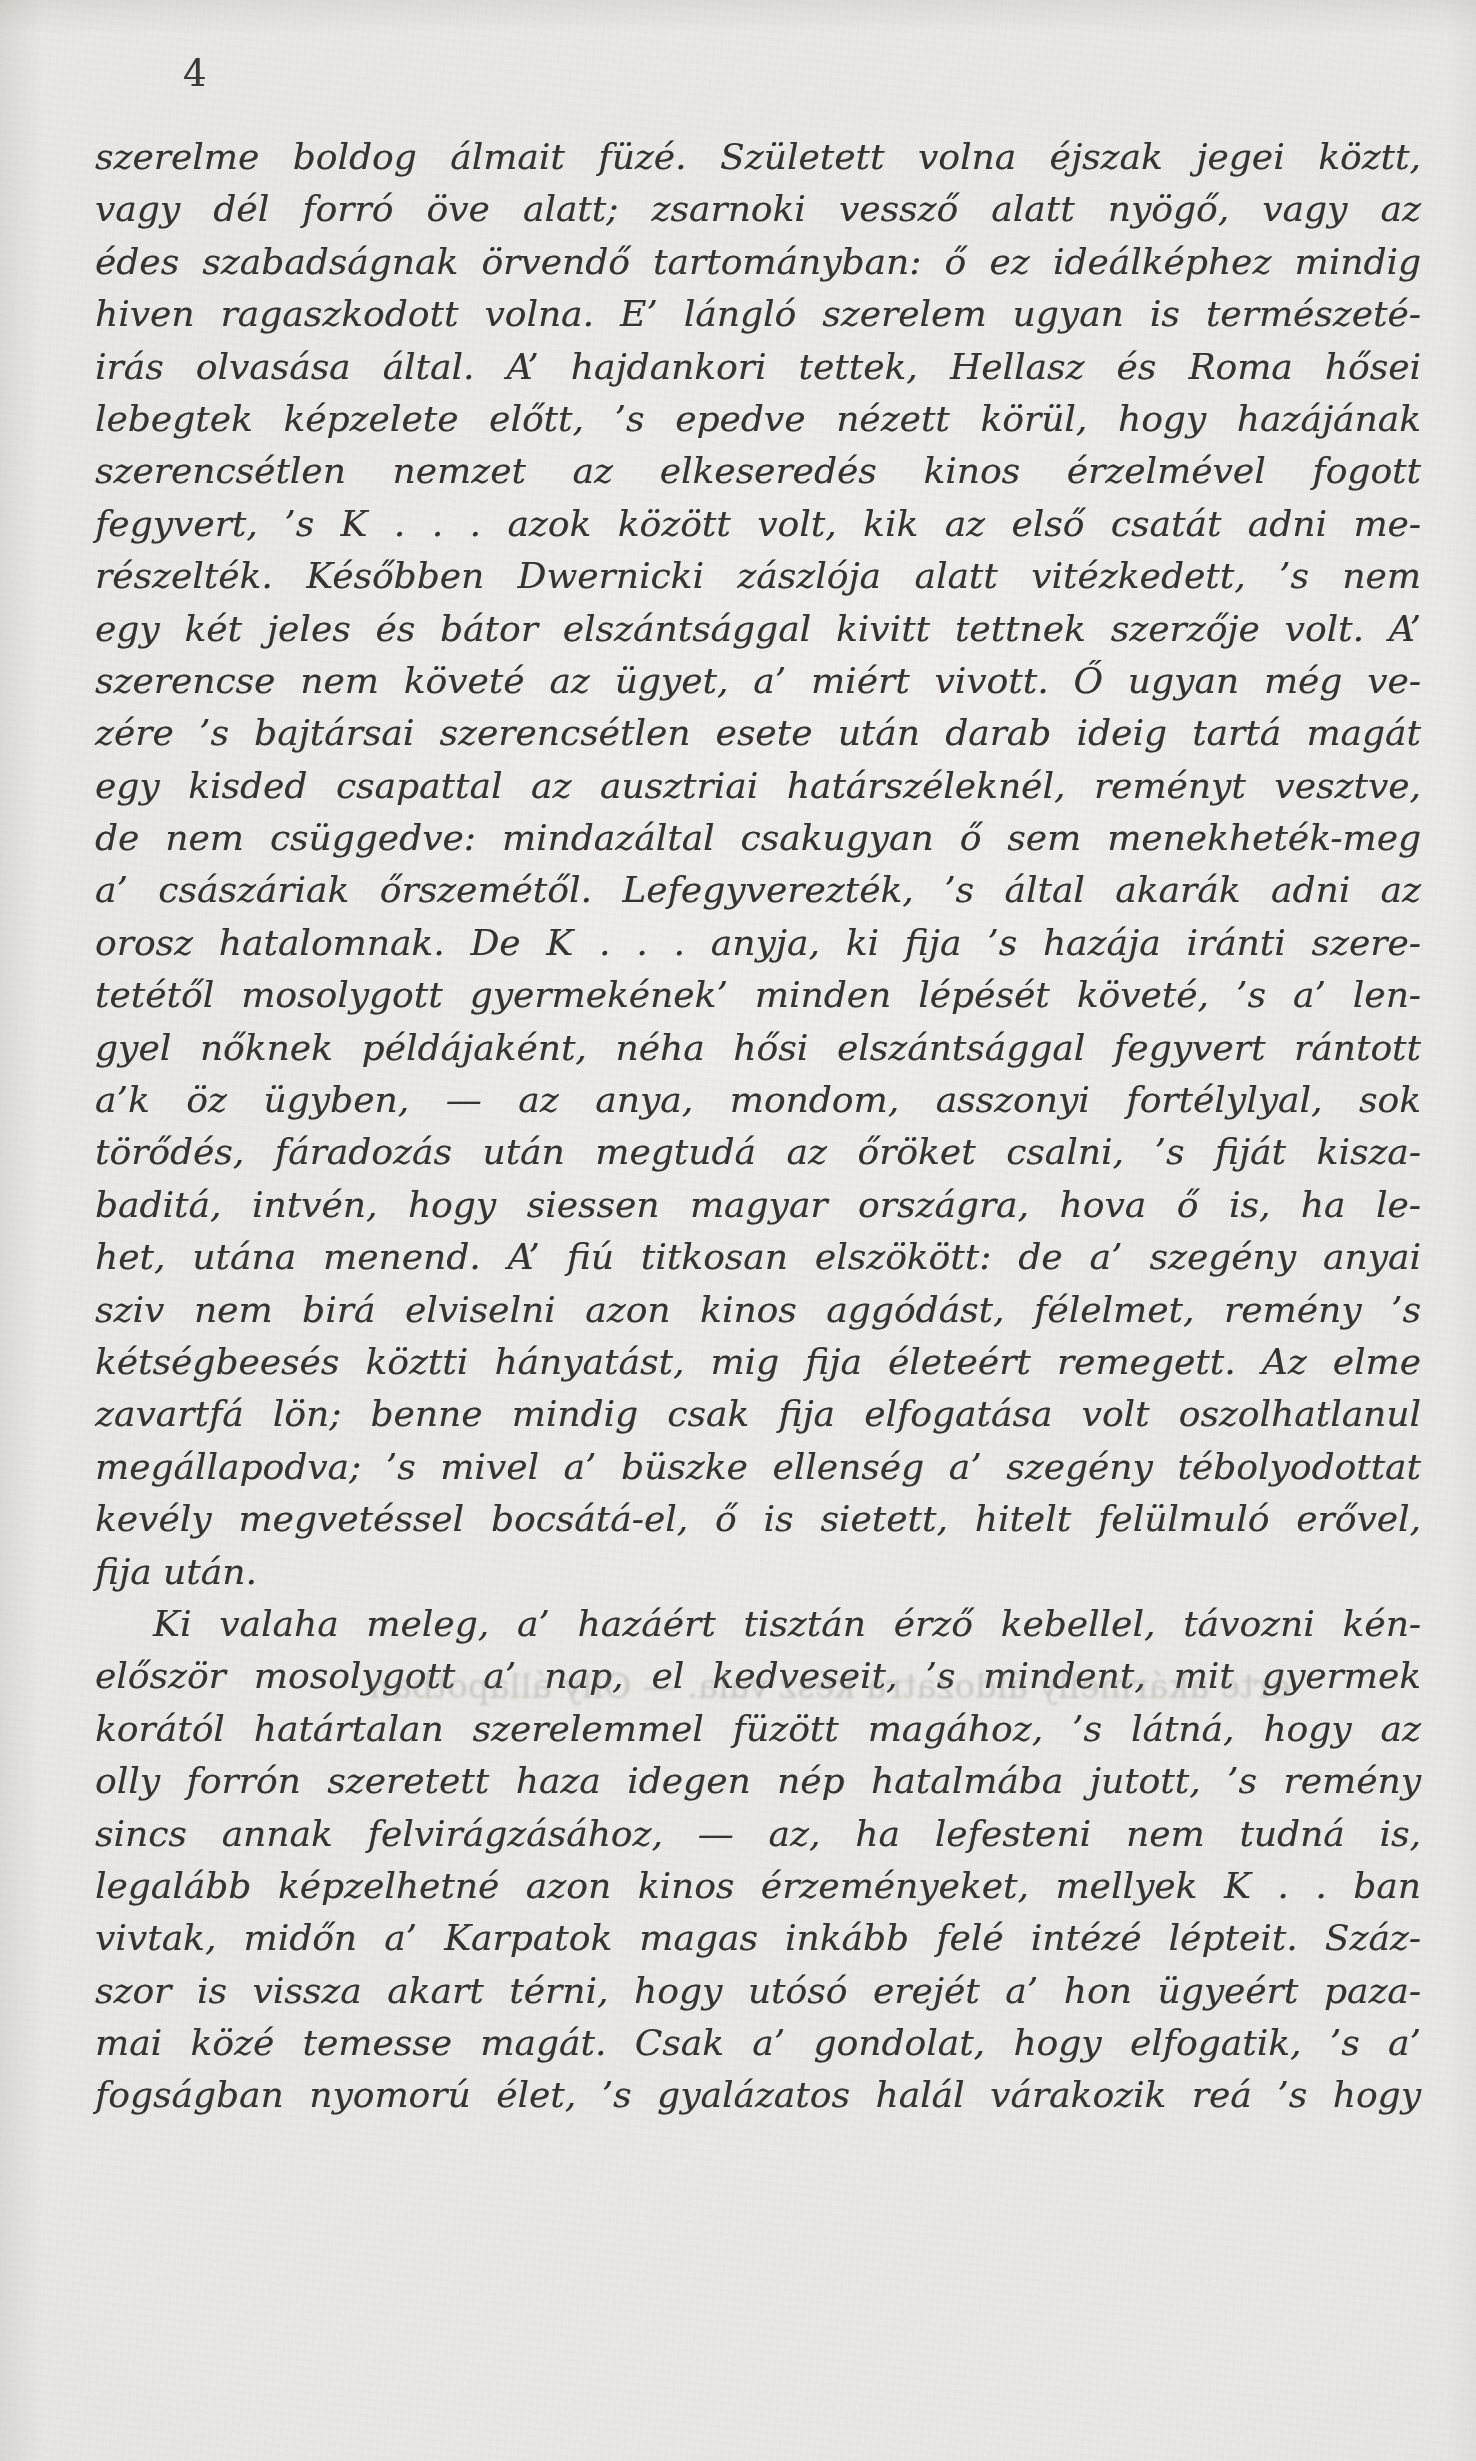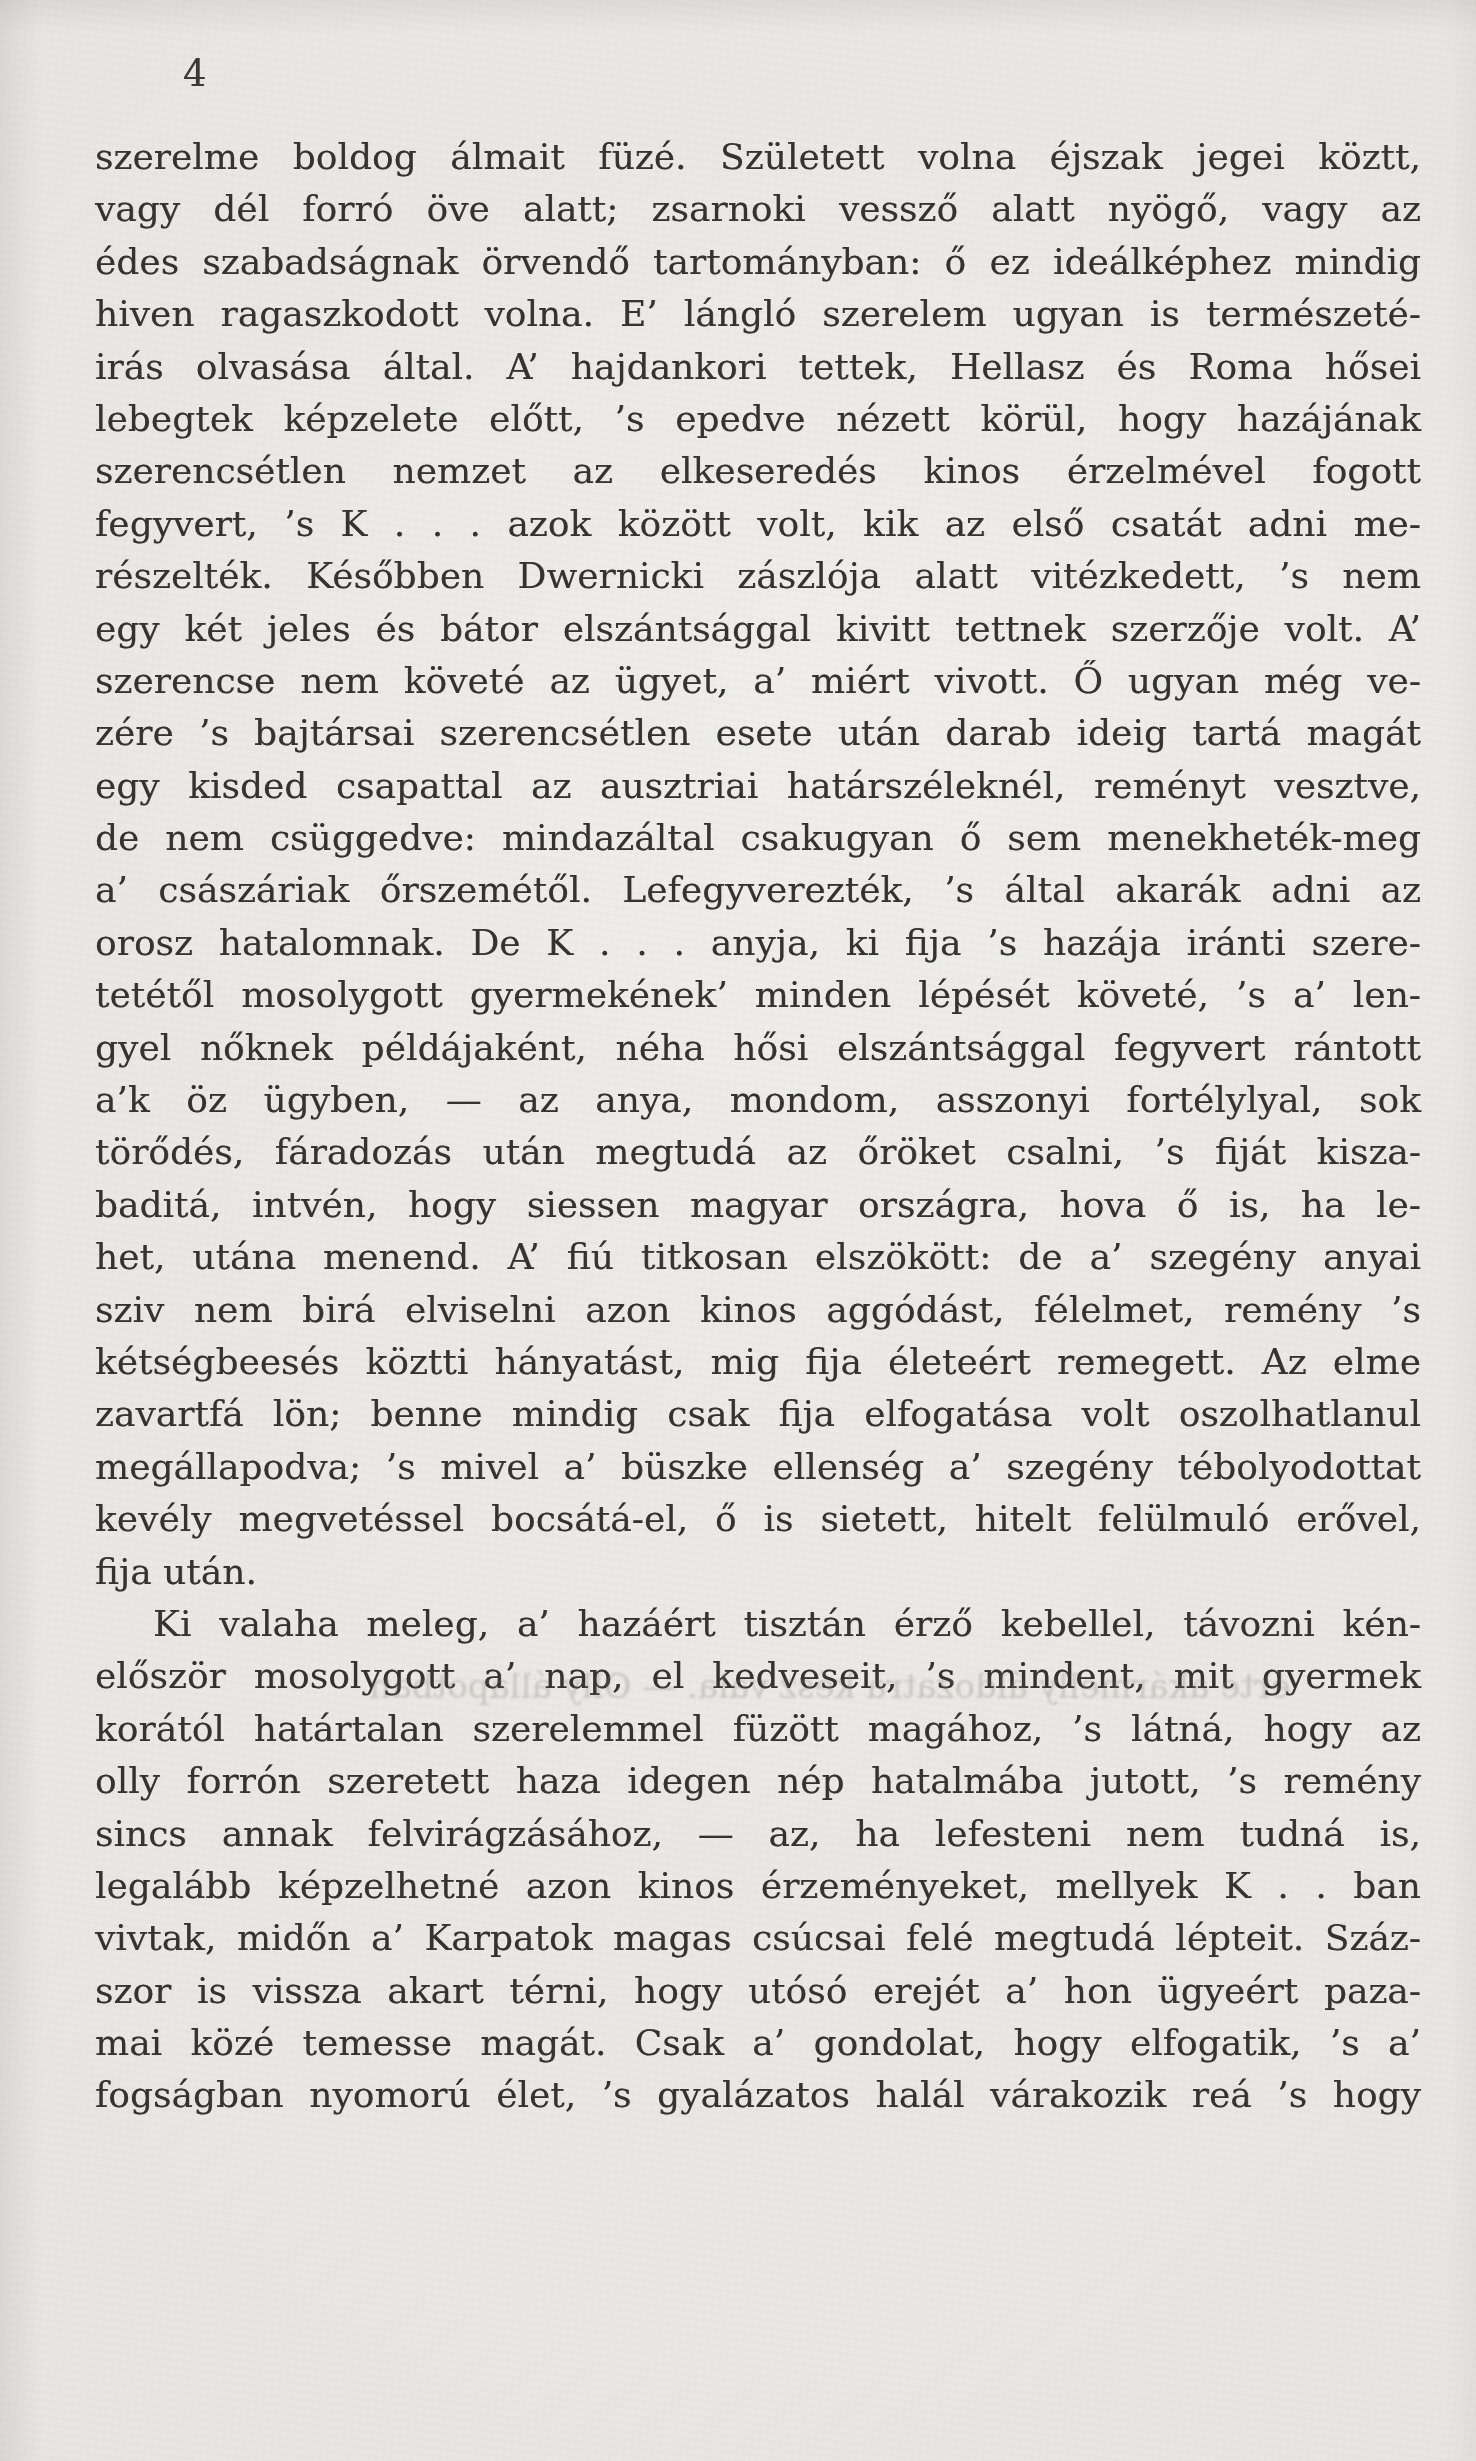--- a/index.html
+++ b/index.html
@@ -27,20 +27,21 @@
   }
   .textblock{
     position:absolute;left:95px;top:131px;width:1326px;
     color:#353230;font-size:36px;
     text-shadow:0.3px 0.4px 0.6px rgba(60,55,48,0.45);
   }
   .line{
     height:52.4px;line-height:52.4px;
     text-align:justify;text-align-last:justify;
     white-space:normal;
+    font-style:italic;
   }
   .line.indent{text-indent:58px;}
   .line.last{text-align:left;text-align-last:left;}
   .bleedthrough{
     position:absolute;left:300px;top:1660px;width:1060px;
     font-size:34px;line-height:52px;
     color:rgba(128,122,114,0.30);
     transform:scaleX(-1);
     filter:blur(1.3px);
     text-align:center;
@@ -80,19 +81,19 @@
     <div class="line">zavartfá lön; benne mindig csak fija elfogatása volt oszolhatlanul</div>
     <div class="line">megállapodva; ’s mivel a’ büszke ellenség a’ szegény tébolyodottat</div>
     <div class="line">kevély megvetéssel bocsátá-el, ő is sietett, hitelt felülmuló erővel,</div>
     <div class="line last">fija után.</div>
     <div class="line indent">Ki valaha meleg, a’ hazáért tisztán érző kebellel, távozni kén-</div>
     <div class="line">először mosolygott a’ nap, el kedveseit, ’s mindent, mit gyermek</div>
     <div class="line">korától határtalan szerelemmel füzött magához, ’s látná, hogy az</div>
     <div class="line">olly forrón szeretett haza idegen nép hatalmába jutott, ’s remény</div>
     <div class="line">sincs annak felvirágzásához, — az, ha lefesteni nem tudná is,</div>
     <div class="line">legalább képzelhetné azon kinos érzeményeket, mellyek K . . ban</div>
-    <div class="line">vivtak, midőn a’ Karpatok magas csúcsai felé megtudá lépteit. Száz-</div>
+    <div class="line">vivtak, midőn a’ Karpatok magas inkább felé intézé lépteit. Száz-</div>
     <div class="line">szor is vissza akart térni, hogy utósó erejét a’ hon ügyeért paza-</div>
     <div class="line">mai közé temesse magát. Csak a’ gondolat, hogy elfogatik, ’s a’</div>
     <div class="line">fogságban nyomorú élet, ’s gyalázatos halál várakozik reá ’s hogy</div>
   </div>
 
 <div class="bleedthrough">érte akármelly áldozatra kész vala. — Olly állapotban</div>
 
 </body></html>

